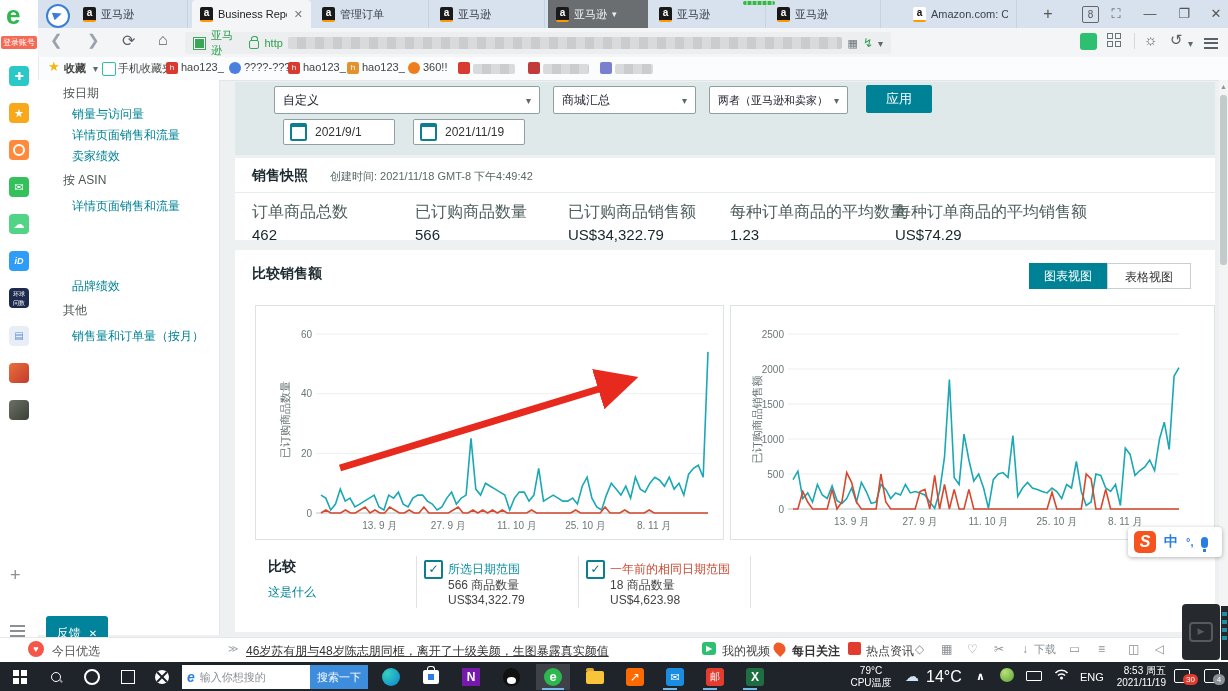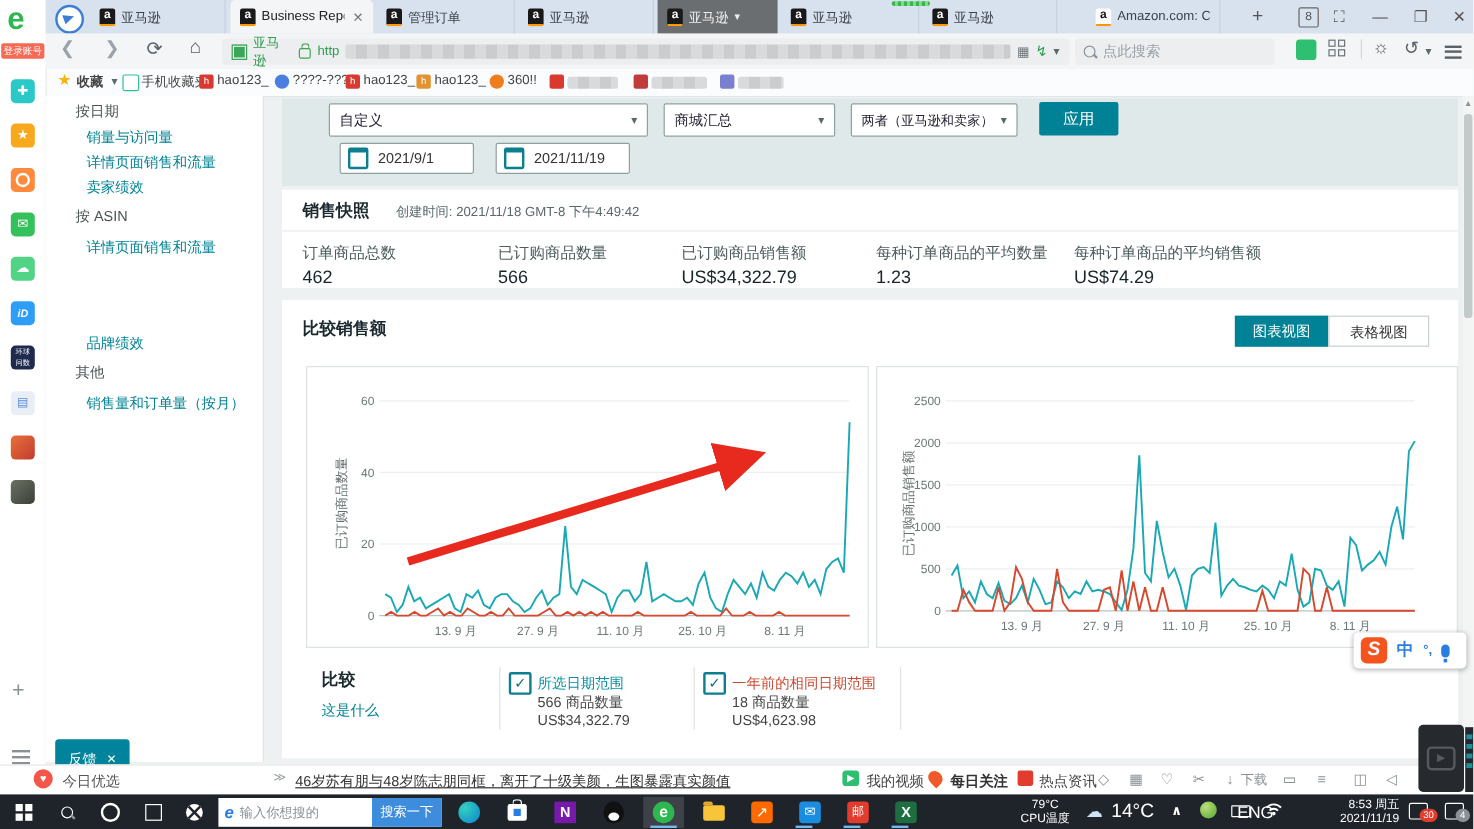--- a/index.html
+++ b/index.html
@@ -47,21 +47,21 @@
   .navsec{left:63px;font-size:12px;color:#4b5454}
   .navlink{left:72px;font-size:12px;color:#008296;width:142px;line-height:14px}
   .panel{background:#fff}
   .filterpanel{left:235px;top:82px;width:980px;height:73px;background:#dfe9e9}
   .sel{background:#fff;border:1px solid #8fa0a0;border-radius:2px;height:28px;display:flex;align-items:center;justify-content:space-between;padding:0 8px;box-sizing:border-box;font-size:12px;color:#223}
   .chev{color:#5a6a6a;font-size:10px}
   .applybtn{background:#008296;color:#fff;border-radius:2px;text-align:center;line-height:28px;font-size:13px}
   .dateinput{background:#fff;border:1px solid #8fa0a0;border-radius:2px;height:26px;display:flex;align-items:center;gap:8px;padding:0 6px;box-sizing:border-box}
   .cal{width:13px;height:12px;border:2px solid #0b7e8f;border-top-width:4px;border-radius:2px}
   .snapshot{left:235px;top:158px;width:980px;height:82px}
-  .statlabel{font-size:13px;color:#4e5c5c}
+  .statlabel{font-size:16px;color:#4e5c5c}
   .statvalue{font-size:15px;font-weight:normal;color:#17262b;margin-top:3px}
   .comparepanel{left:235px;top:250px;width:980px;height:382px}
   .h2{font-weight:bold;font-size:14px;color:#1c2a30}
   .viewtab{top:263px;height:26px;line-height:26px;text-align:center;font-size:12px;box-sizing:border-box}
   .viewtab.on{background:#008296;color:#fff}
   .viewtab.off{background:#fff;border:1px solid #c8d0d0;color:#333}
   svg.chart{position:absolute;background:#fff;border:1px solid #dde3e3}
   svg.chart text.tick{font:10px "Liberation Sans","DejaVu Sans",sans-serif;fill:#6b7777}
   .ylab{font-size:11px;color:#667272;width:120px;text-align:center;transform:rotate(-90deg)}
   .cb{width:15px;height:15px;border:2px solid #0b7e8f;border-radius:2px;background:#fff;color:#0b6c7c;font-size:12px;line-height:14px;text-align:center;font-weight:bold}
@@ -154,24 +154,20 @@
   <div class="abs navico" style="left:158px;font-size:16px;color:#5a6268">⌂</div>
   <div class="abs addrbar">
     <span class="sitegrid"></span>
     <span class="greentxt">亚马逊</span>
     <span class="lock"></span>
     <span class="greentxt">http</span>
     <span class="blurb" style="width:560px;height:12px"></span>
     <span style="margin-left:auto;color:#6c757c;font-size:11px">▦</span>
     <span style="color:#2f9e4f">↯</span>
     <span class="chev">▾</span>
-  </div>
-  <div class="abs srchbox">
-    <span class="mag"></span>
-    <span>点此搜索</span>
   </div>
   <div class="abs" style="left:1080px;top:33px;width:17px;height:17px;background:#2fbf71;border-radius:3px"></div>
   <div class="abs" style="left:1107px;top:33px;width:15px;height:15px;display:grid;grid-template-columns:6px 6px;grid-template-rows:6px 6px;gap:2px">
     <span style="border:1.5px solid #6b7278"></span>
       <span style="border:1.5px solid #6b7278"></span>
       <span style="border:1.5px solid #6b7278"></span>
       <span style="border:1.5px solid #6b7278"></span>
   </div>
   <div class="abs" style="left:1134px;top:33px;width:1px;height:16px;background:#d4d8db"></div>
   <div class="abs navico" style="left:1144px;font-size:15px;color:#5a6268">☼</div>
@@ -463,21 +459,21 @@
   <div class="abs" style="left:905px;top:668px;color:#cfe3f5;font-size:14px">☁</div>
   <div class="abs traytxt" style="left:926px;top:671px;font-size:16px">14°C</div>
   <div class="abs traytxt" style="left:976px;top:670px;font-size:11px;font-weight:bold">∧</div>
   <div class="abs" style="left:1000px;top:668px;width:14px;height:14px;border-radius:50%;background:radial-gradient(circle at 35% 30%,#b8e07a,#57a52e)"></div>
   <div class="abs" style="left:1026px;top:671px;width:14px;height:8px;border:1.5px solid #fff;border-radius:1px"></div>
   <div class="abs" style="left:1054px;top:668px"><svg width="15" height="12">
         <path d="M1.5,5 a8,8 0 0 1 12,0" stroke="#fff" stroke-width="1.6" fill="none"></path>
         <path d="M4,7.5 a4.8,4.8 0 0 1 7,0" stroke="#fff" stroke-width="1.6" fill="none"></path>
         <circle cx="7.5" cy="10" r="1.5" fill="#fff"></circle>
       </svg></div>
-  <div class="abs traytxt" style="left:1031px;top:671px;font-size:14px">ENG</div>
+  <div class="abs traytxt" style="left:1080px;top:671px;font-size:11px">ENG</div>
   <div class="abs traytxt" style="left:1108px;top:665px;width:58px;text-align:right">
     <div>8:53 周五</div>
     <div>2021/11/19</div>
   </div>
   <div class="abs" style="left:1174px;top:669px;width:14px;height:12px;border:1.5px solid #fff;border-radius:2px"></div>
   <div class="abs" style="left:1183px;top:674px;min-width:13px;height:11px;background:#e23c2e;border-radius:6px;color:#fff;font-size:8px;text-align:center;line-height:11px;padding:0 1px">30</div>
   <div class="abs" style="left:1204px;top:669px;width:14px;height:12px;border:1.5px solid #fff;border-radius:2px"></div>
   <div class="abs" style="left:1213px;top:674px;width:12px;height:11px;background:#8a9096;border-radius:6px;color:#fff;font-size:8px;text-align:center;line-height:11px">4</div>
 
   <div class="abs ime">

